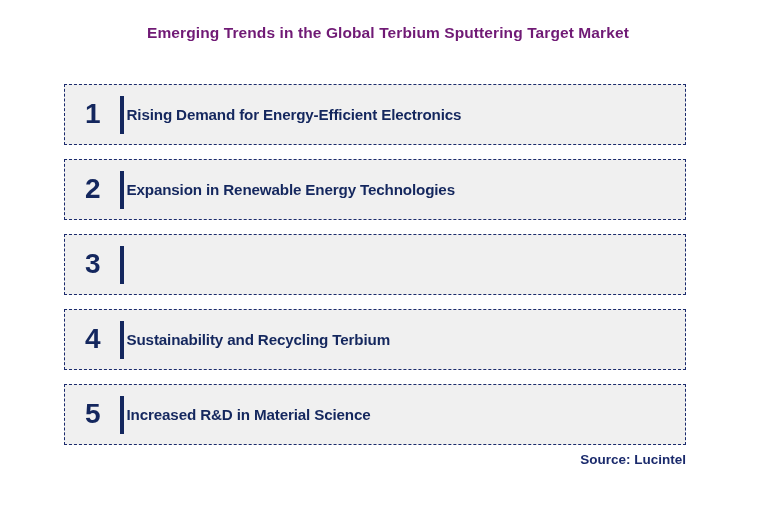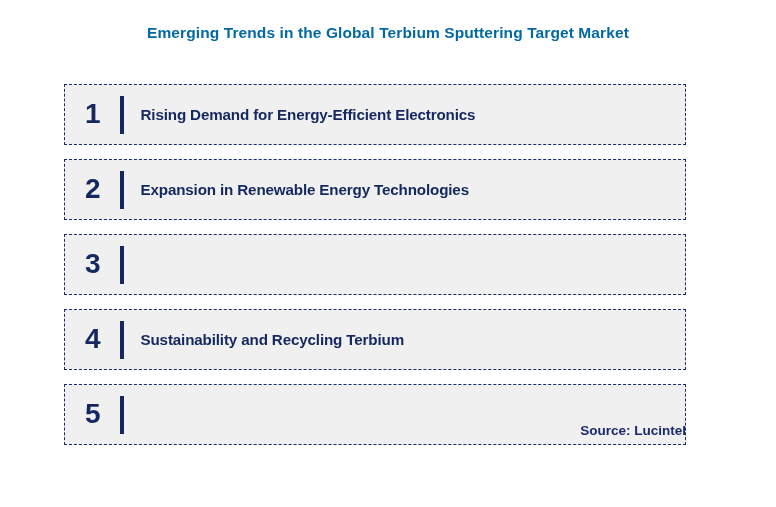--- a/index.html
+++ b/index.html
@@ -24,21 +24,21 @@
 
   
   .title {
     position: absolute;
     left: 0;
     top: 24px;
     width: 776px;
     text-align: center;
     font-size: 15.5px;
     font-weight: bold;
-    color: #0369a1;
+    color: #701a75;
     letter-spacing: 0.1px;
     white-space: nowrap;
   }
 
   
   .trend-list {
     position: absolute;
     left: 64px;
     top: 84px;
     width: 622px;
@@ -74,34 +74,34 @@
 
   .trend-divider {
     width: 3.5px;
     height: 38px;
     background: #14275e;
     flex: 0 0 auto;
     margin-left: 0px;
   }
 
   .trend-label {
-    margin-left: 17px;
+    margin-left: 3px;
     font-size: 15.2px;
     font-weight: bold;
     color: #14275e;
     letter-spacing: -0.15px;
     white-space: nowrap;
     flex: 1 1 auto;
   }
 
   
   .source {
     position: absolute;
     left: 0;
-    top: 423px;
+    top: 452px;
     width: 686px;
     text-align: right;
     font-size: 13.5px;
     font-weight: bold;
     color: #1a2a6c;
     letter-spacing: 0px;
     white-space: nowrap;
   }
 </style>
 </head>
@@ -132,19 +132,20 @@
 
     <div class="trend-row">
       <div class="trend-number">4</div>
       <div class="trend-divider"></div>
       <div class="trend-label">Sustainability and Recycling Terbium</div>
     </div>
 
     <div class="trend-row">
       <div class="trend-number">5</div>
       <div class="trend-divider"></div>
+      <div class="trend-label">Increased R&amp;D in Material Science</div>
     </div>
 
   </div>
 
   <div class="source">Source: Lucintel</div>
 
 </div>
 
 </body></html>

